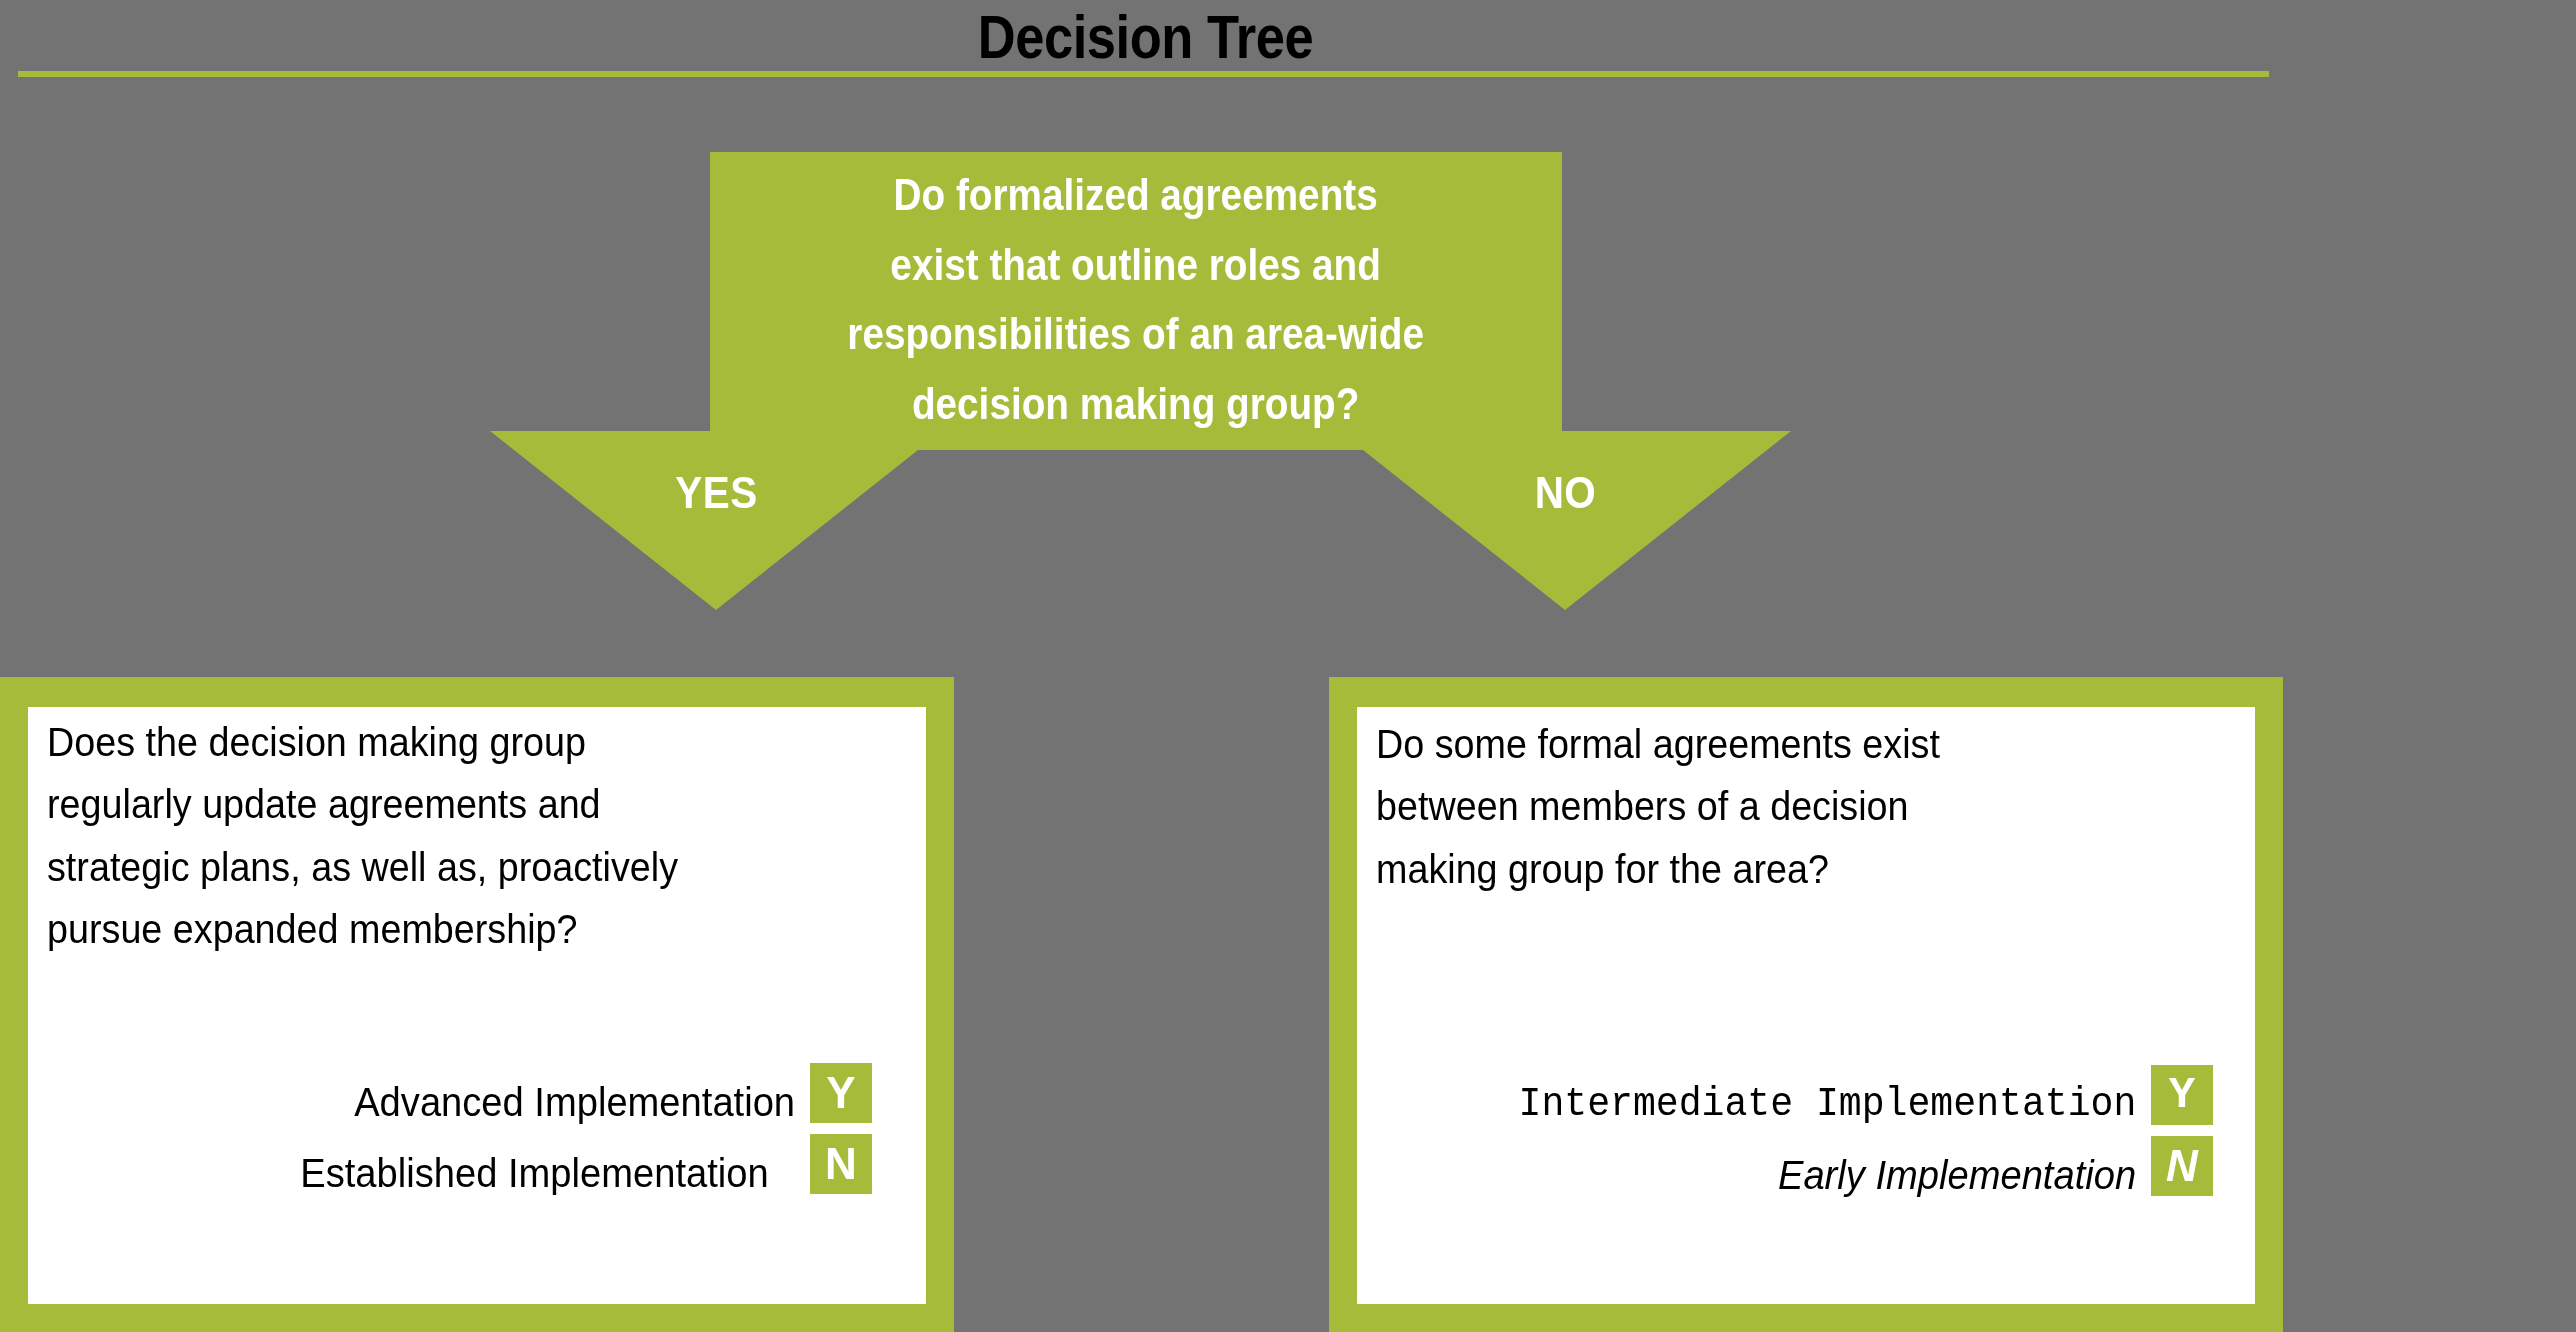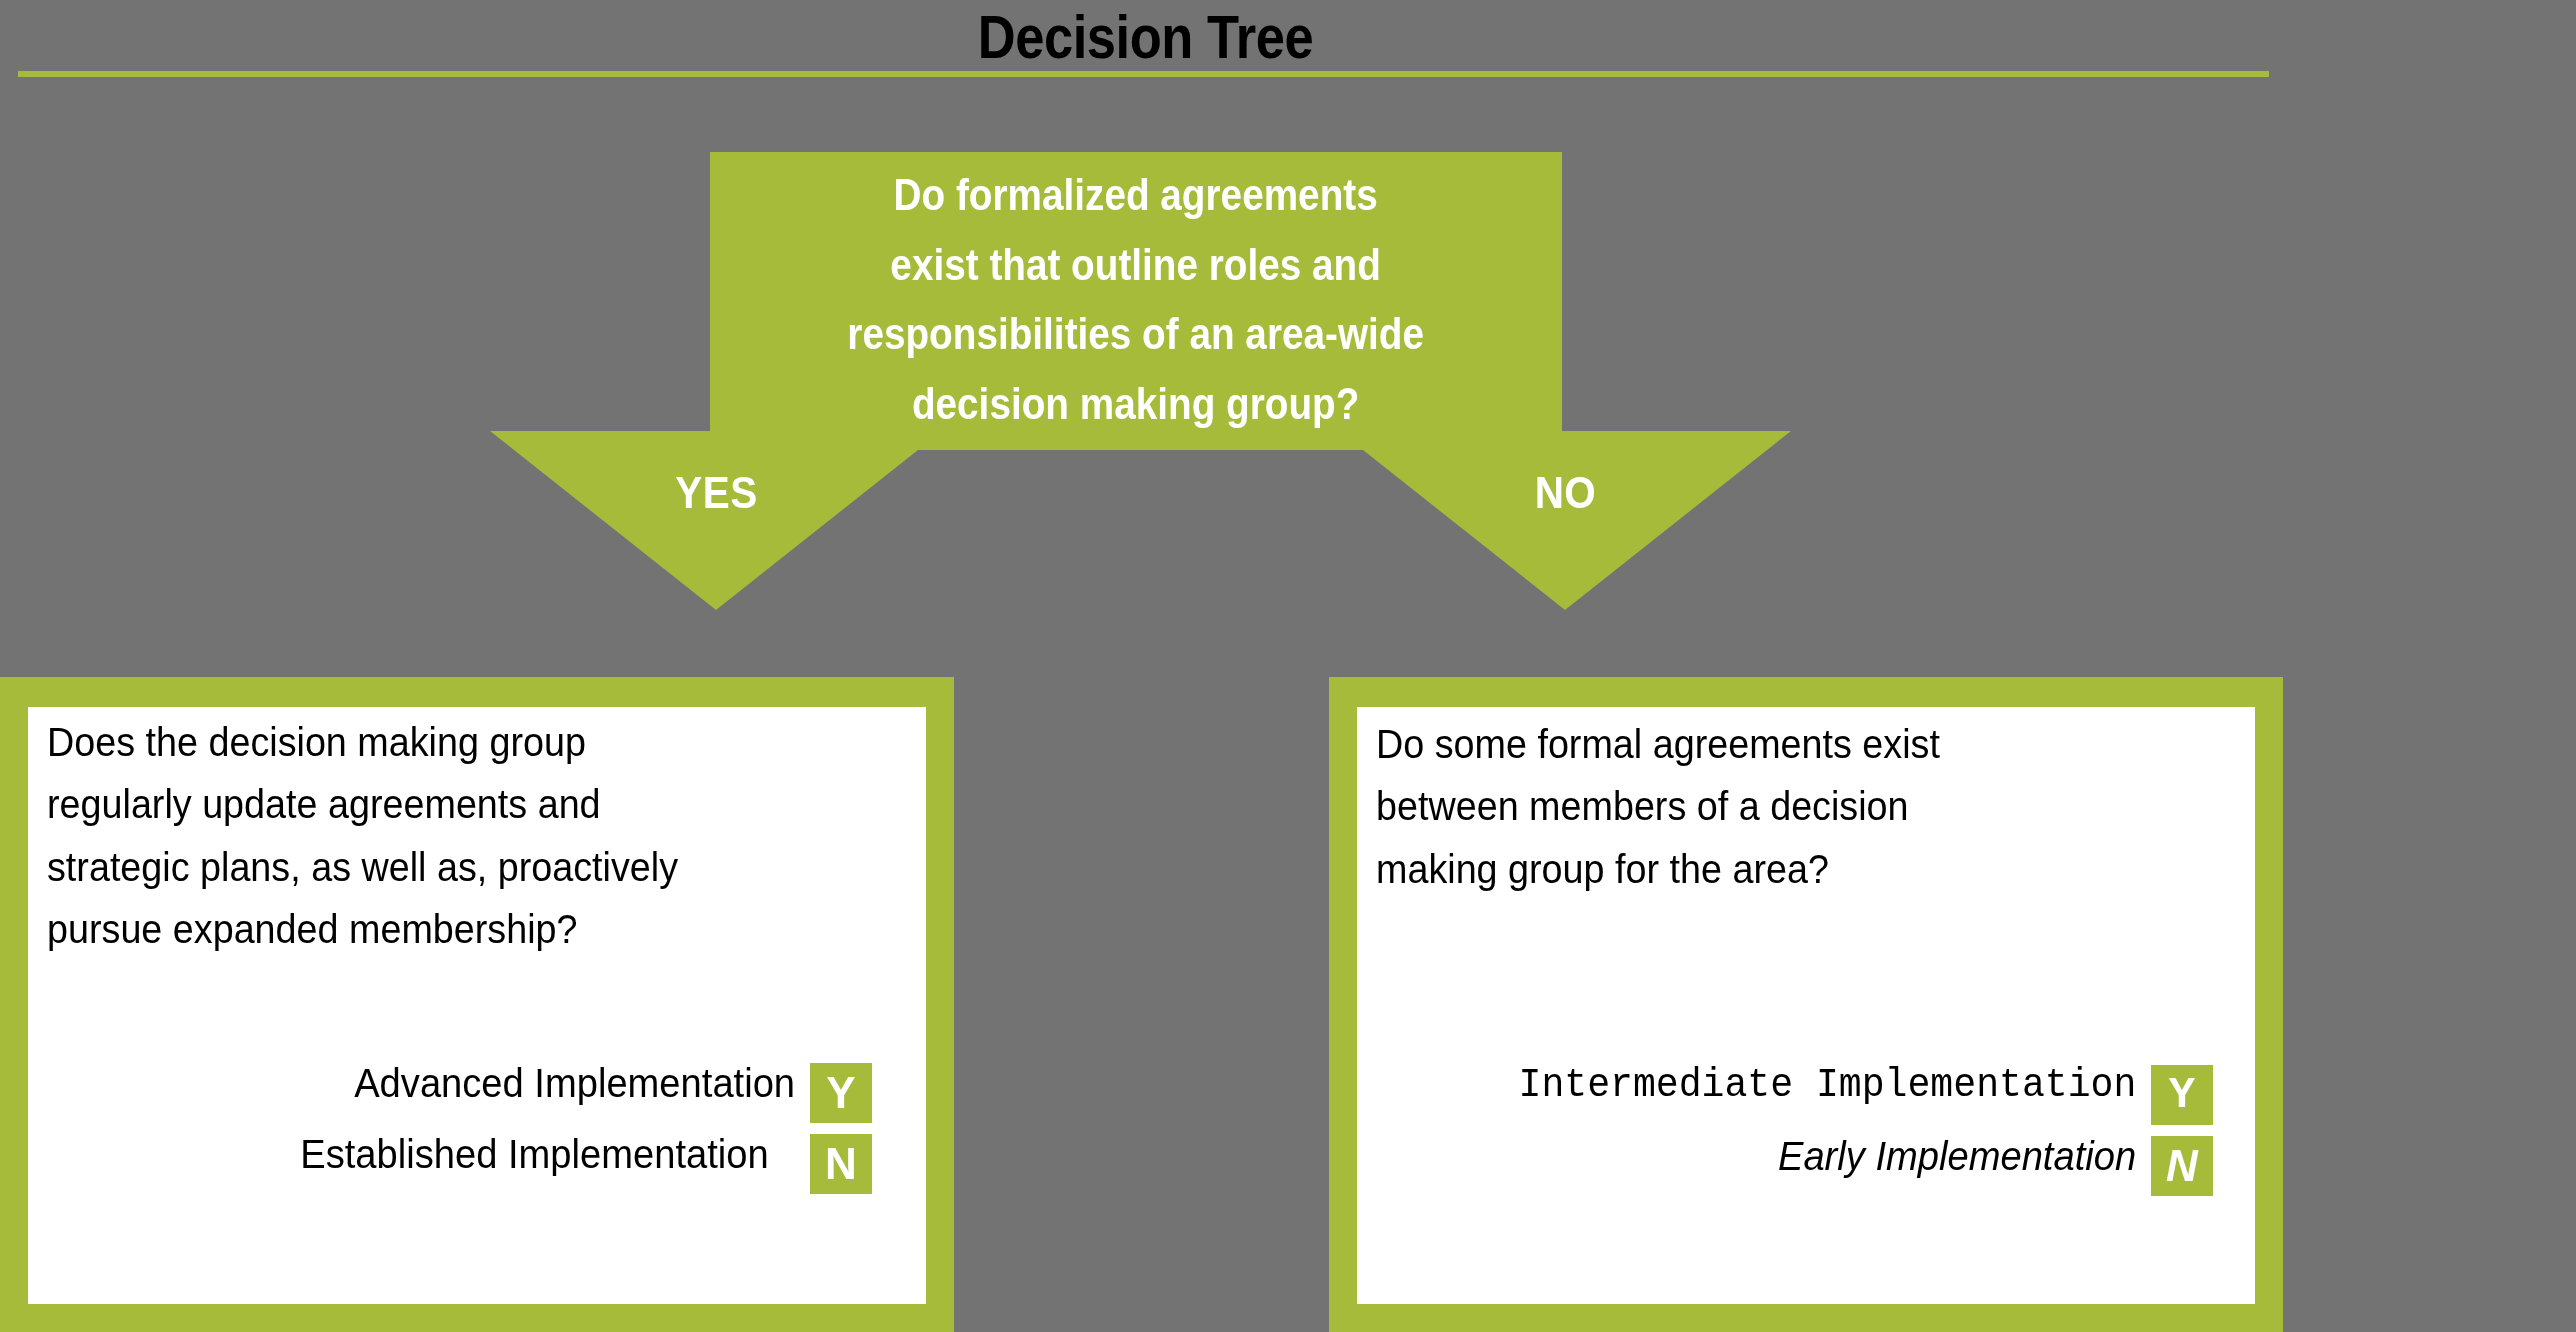--- a/index.html
+++ b/index.html
@@ -126,21 +126,21 @@
     line-height: 1.52;
     text-align: left;
     transform: scaleX(0.92);
     transform-origin: 0% 50%;
     white-space: pre-line;
   }
 
   .result-row {
     position: absolute;
     display: flex;
-    align-items: flex-start;
+    align-items: flex-end;
     justify-content: flex-end;
     gap: 14.8px;
   }
   .result-label {
     color: #000000;
     font-size: 41px;
     line-height: 1;
     white-space: nowrap;
     transform: scaleX(0.93);
     transform-origin: 100% 50%;

